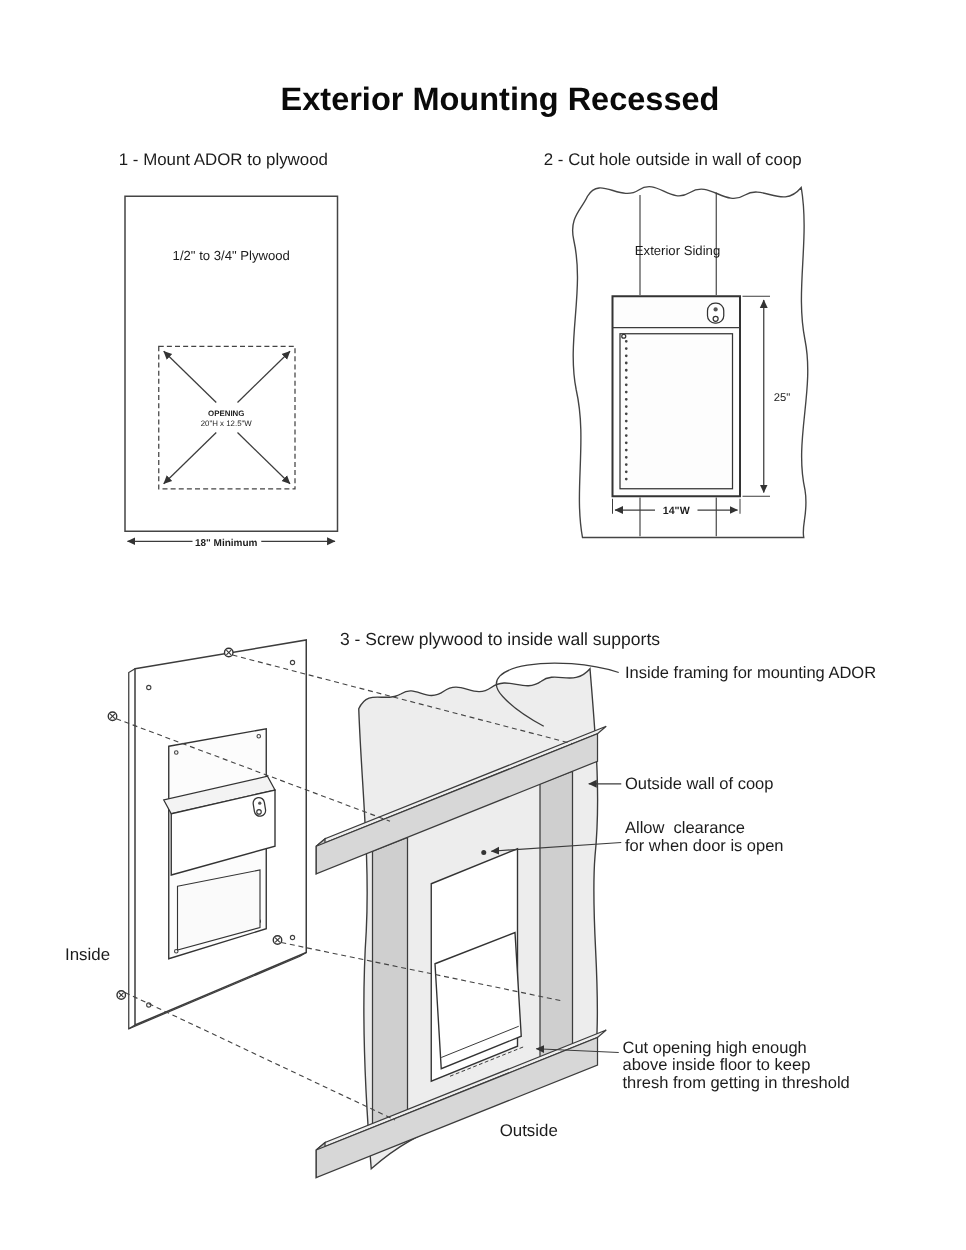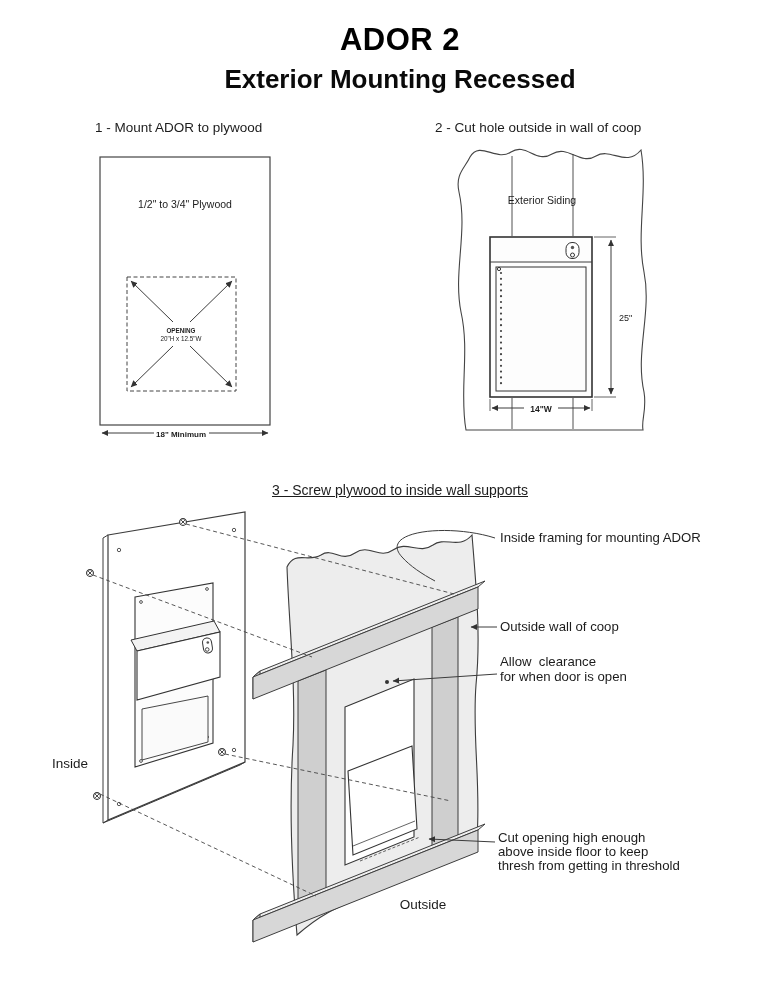--- a/index.html
+++ b/index.html
@@ -9,36 +9,35 @@
   }
   .title{
     position:absolute;left:27px;width:746px;top:22px;text-align:center;
     font-size:31px;font-weight:800;color:#000;letter-spacing:.5px;
   }
   .subtitle{
     position:absolute;left:27px;width:746px;top:64px;text-align:center;
     font-size:26px;font-weight:700;color:#0a0a0a;
   }
   .step3-heading{
-    position:absolute;left:27px;width:746px;top:482px;text-align:center;
-    font-size:14px;color:#1c1c1c;text-decoration:underline;
+    position:absolute;left:27px;width:746px;top:503px;text-align:center;
+    font-size:14px;color:#1c1c1c;
   }
   svg{position:absolute;overflow:visible;}
   #svg-step1{left:80px;top:112px;}
   #svg-step2{left:430px;top:112px;}
   #svg-step3{left:40px;top:505px;}
   svg text{font-family:"Liberation Sans",sans-serif;fill:#1c1c1c;white-space:pre;}
   .ln{stroke:#3c3c3c;fill:none;}
 </style>
 </head>
 <body>
 
 <div class="page">
 
-  <div class="title">ADOR 2</div>
   <div class="subtitle">Exterior Mounting Recessed</div>
 
   <svg id="svg-step1" width="230" height="340" viewBox="0 0 230 340">
     <defs>
       <marker id="arrA" viewBox="0 0 10 10" refX="8.5" refY="5" markerWidth="7.5" markerHeight="7.5" orient="auto-start-reverse">
         <path d="M0,0.8 L9,5 L0,9.2 Z" fill="#333"></path>
       </marker>
     </defs>
 
     <text x="15" y="20" font-size="13.5">1 - Mount ADOR to plywood</text>

